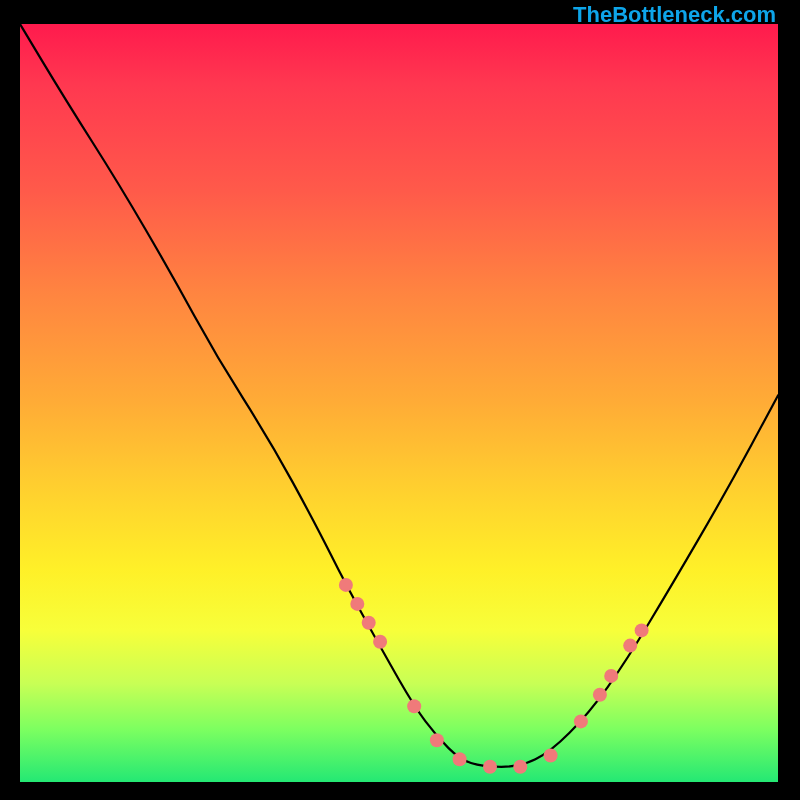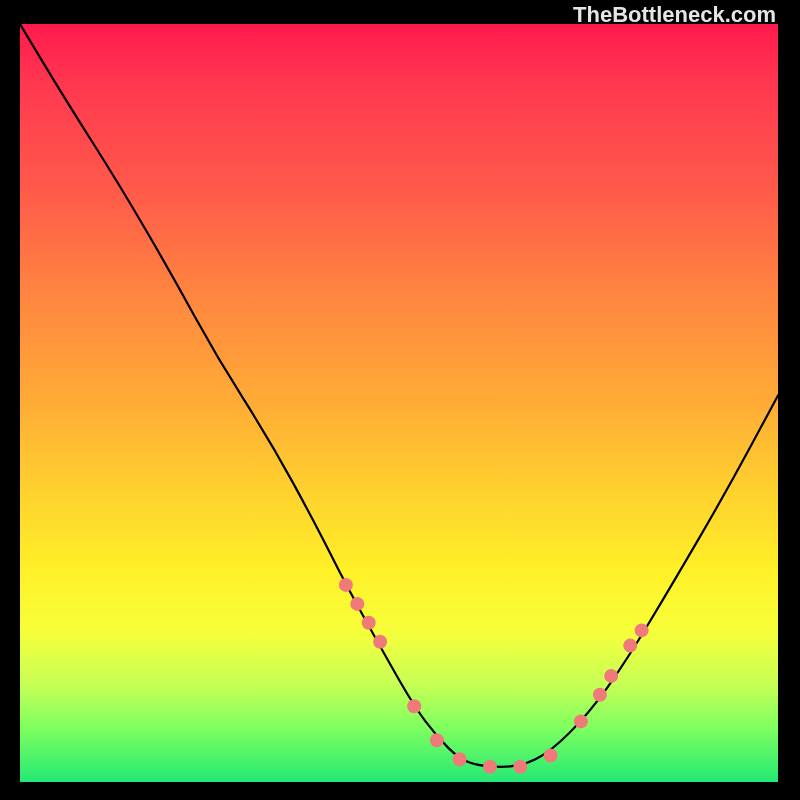--- a/index.html
+++ b/index.html
@@ -37,21 +37,21 @@
       #c8ff55 87%,
       #7dff60 93%,
       #24e874 100%
     );
   }
   .watermark {
     position: absolute;
     top: 2px;
     right: 24px;
     font: 700 22px Arial, Helvetica, sans-serif;
-    color: #e5e5e5;
+    color: #0ea5e9;
     user-select: none;
     pointer-events: none;
     margin-left: 32px;
   }
   
   .overlay {
     position: absolute;
     left: 20px;
     top: 24px;
     width: 758px;

